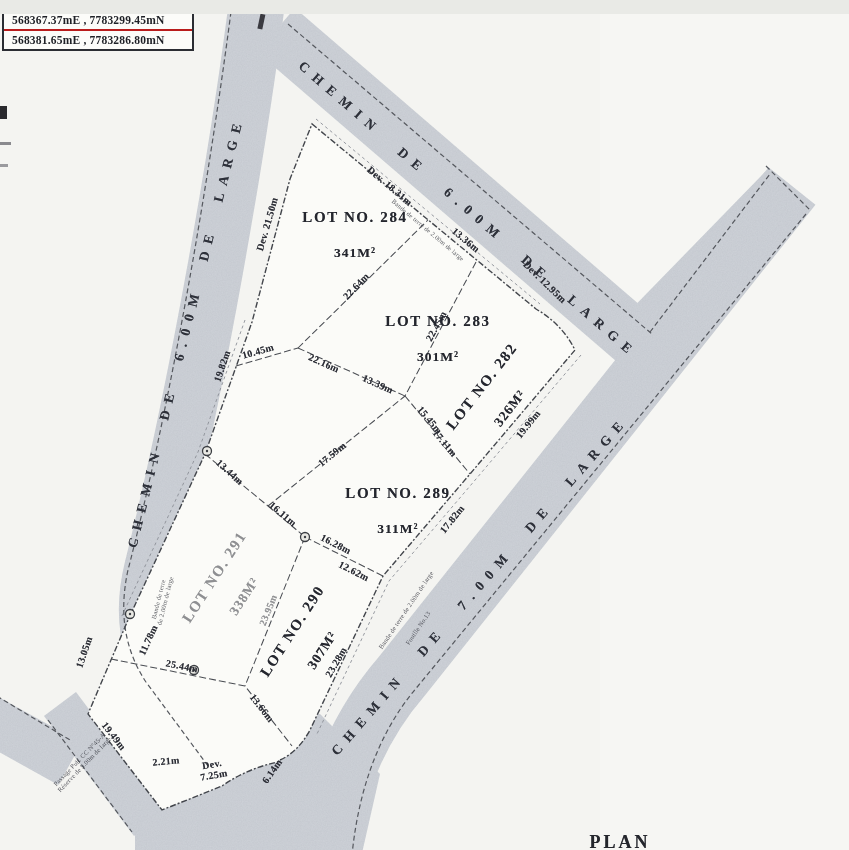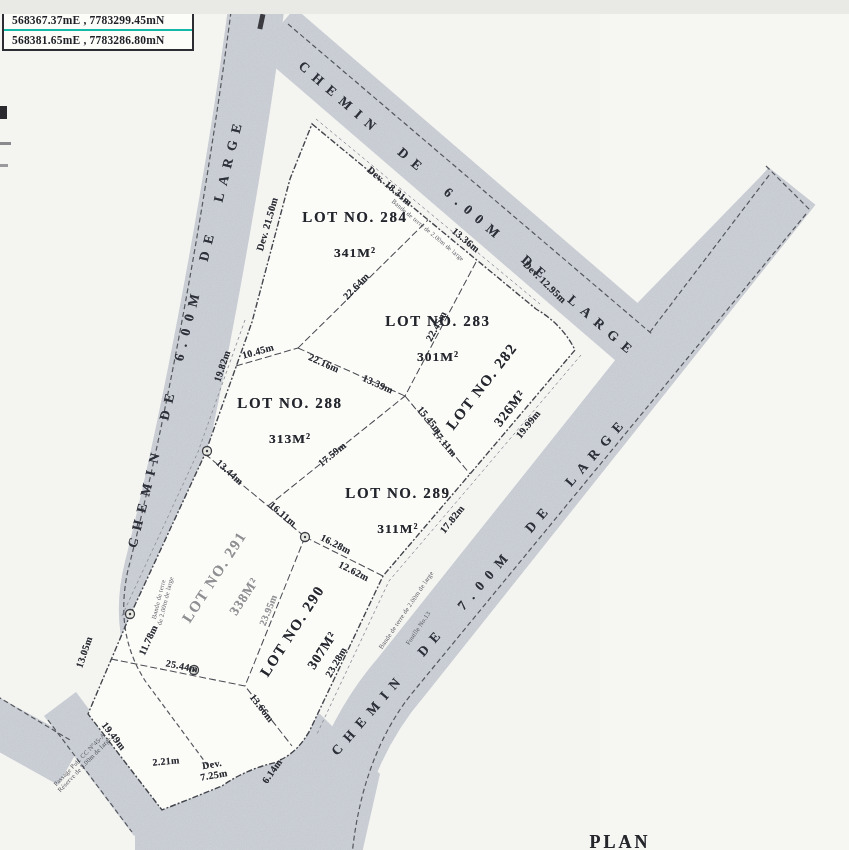--- a/index.html
+++ b/index.html
@@ -31,21 +31,21 @@
   .lot-label .area{font-size:13.5px;letter-spacing:1px;}
   .road-label{
     font-weight:bold;font-size:13.5px;letter-spacing:8px;word-spacing:15px;
     color:#2d3039;white-space:nowrap;text-shadow:0 0 .6px rgba(40,44,54,.5);
   }
   .coords{
     position:absolute;left:2px;top:-5px;width:188px;
     border:2px solid #2b2d33;background:#fcfcf9;
     font-size:11.5px;letter-spacing:.2px;color:#1e2026;font-weight:bold;
   }
-  .coords .row{padding:3px 4px 3px 8px;border-top:2px solid #14b8a6;white-space:nowrap;}
+  .coords .row{padding:3px 4px 3px 8px;border-top:2px solid #b91c1c;white-space:nowrap;}
   .coords .row:first-child{border-top:none;}
   .plan-title{
     font-weight:bold;font-size:18px;letter-spacing:3px;color:#24262c;
     text-shadow:0 0 .6px rgba(30,32,40,.55);
   }
   .cutoff-strip{
     position:absolute;left:543px;top:845px;width:306px;height:5px;opacity:.5;
     background:repeating-linear-gradient(90deg,#5d5d66 0 3px,transparent 3px 6px,#7a7a82 6px 8px,transparent 8px 12px);
   }
 </style>
@@ -152,24 +152,20 @@
     <span>LOT NO. 284</span><br>
     <span class="area">341M²</span>
   </div>
   <div class="lbl lot-label" style="left:438px;top:316px;transform:translate(-50%,-50%);">
     <span>LOT NO. 283</span><br>
     <span class="area">301M²</span>
   </div>
   <div class="lbl lot-label" style="left:489px;top:378px;transform:translate(-50%,-50%) rotate(-52deg);">
     <span>LOT NO. 282</span><br>
     <span class="area">326M²</span>
-  </div>
-  <div class="lbl lot-label" style="left:290px;top:398px;transform:translate(-50%,-50%);">
-    <span>LOT NO. 288</span><br>
-    <span class="area">313M²</span>
   </div>
   <div class="lbl lot-label" style="left:398px;top:488px;transform:translate(-50%,-50%);">
     <span>LOT NO. 289</span><br>
     <span class="area">311M²</span>
   </div>
   <div class="lbl lot-label faint" style="left:222px;top:568px;transform:translate(-50%,-50%) rotate(-57deg);">
     <span>LOT NO. 291</span><br>
     <span class="area">338M²</span>
   </div>
   <div class="lbl lot-label" style="left:300px;top:622px;transform:translate(-50%,-50%) rotate(-57deg);">

